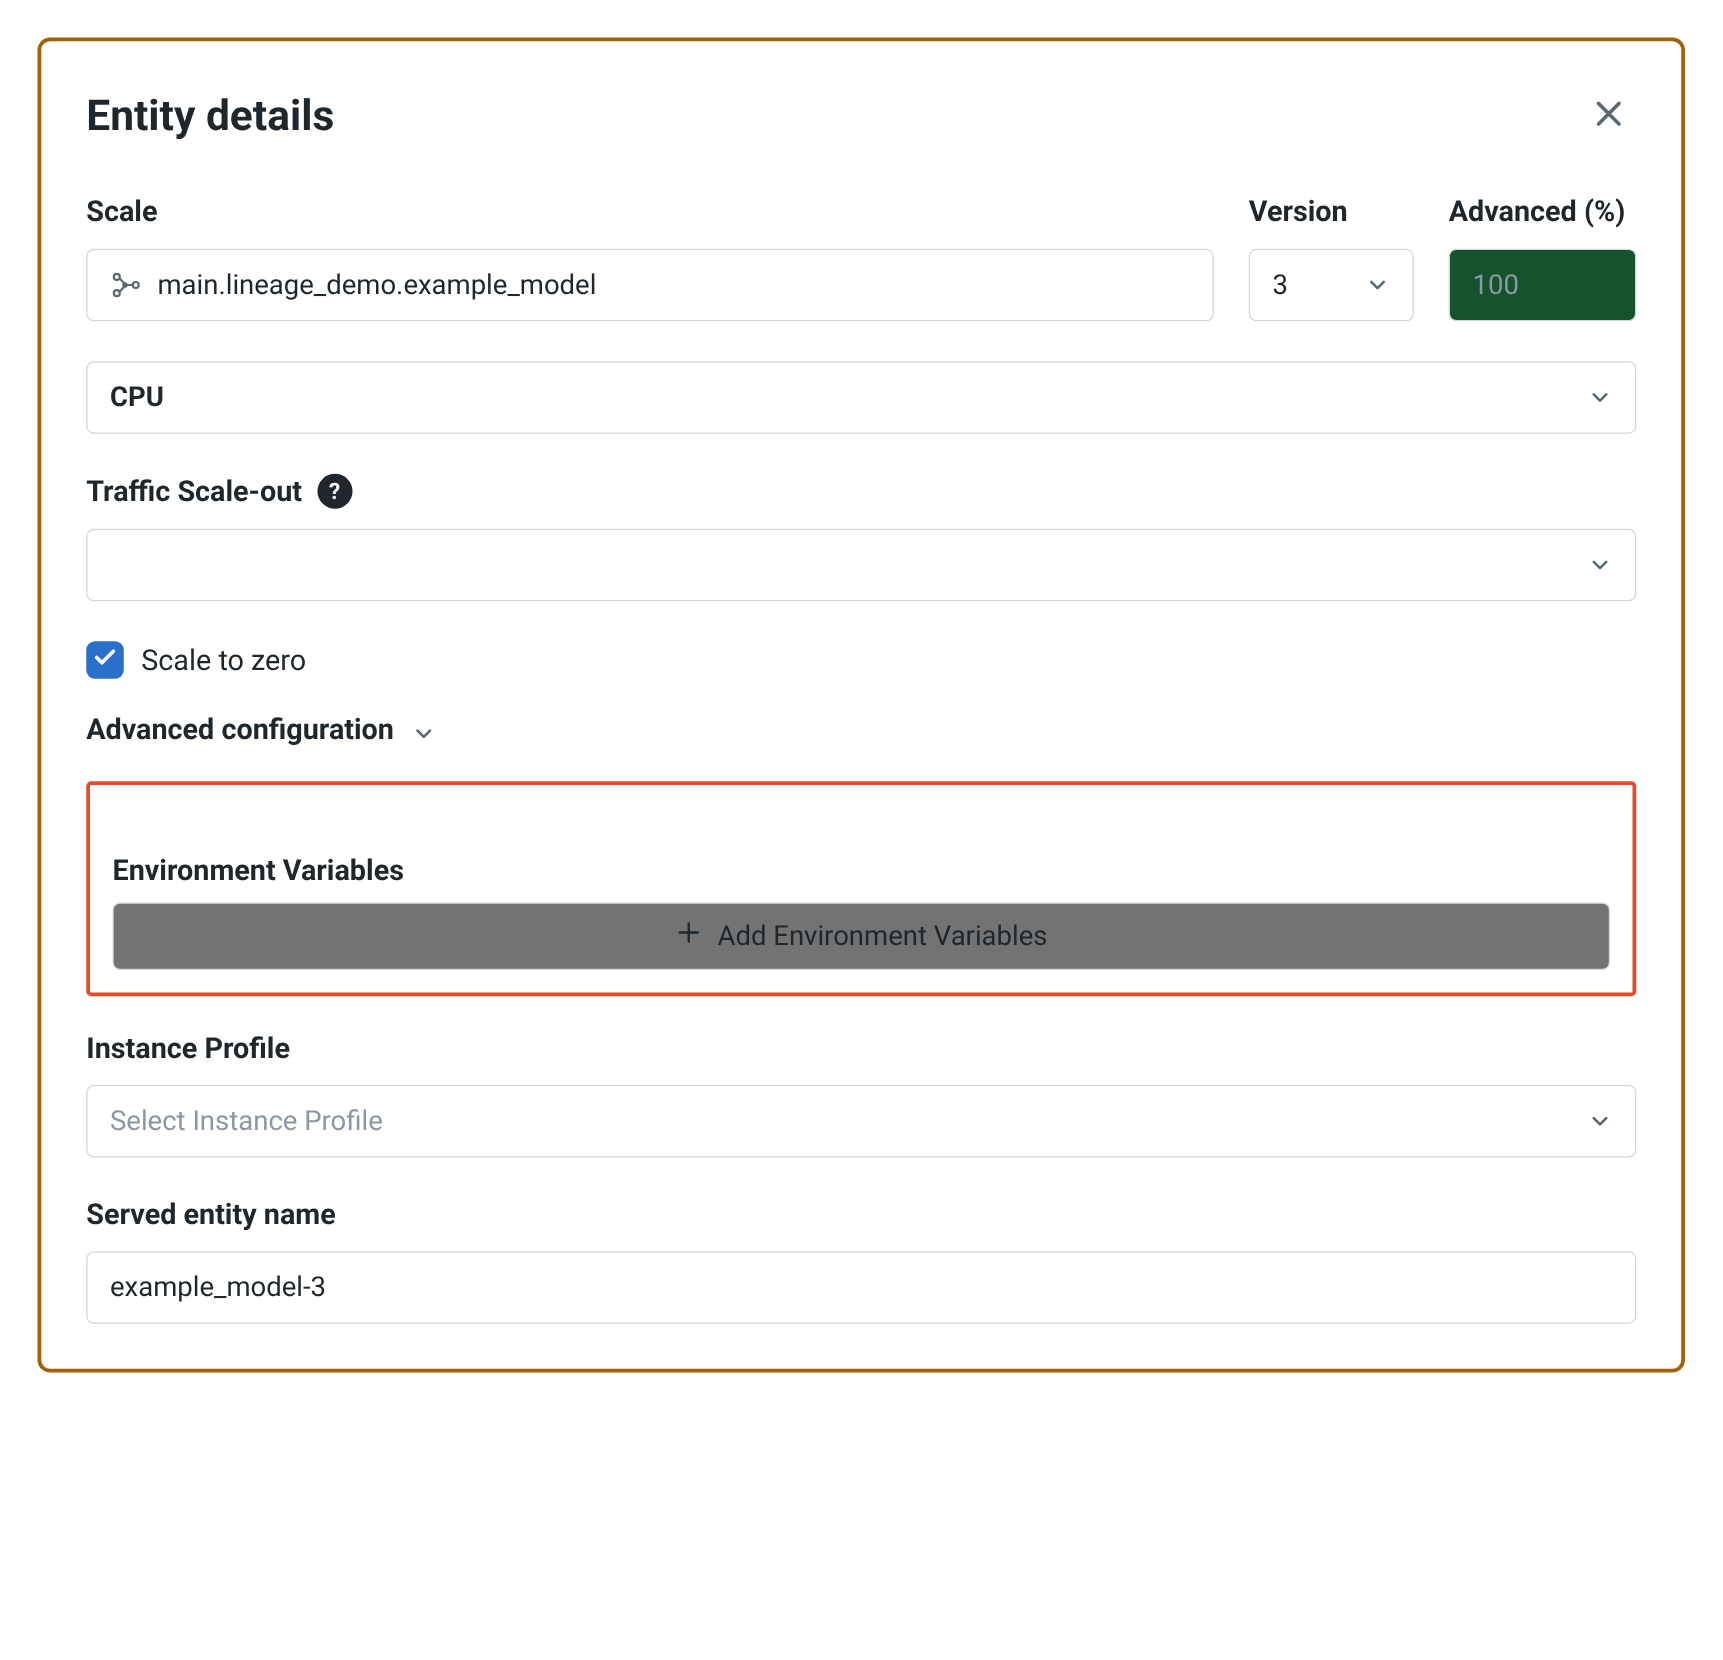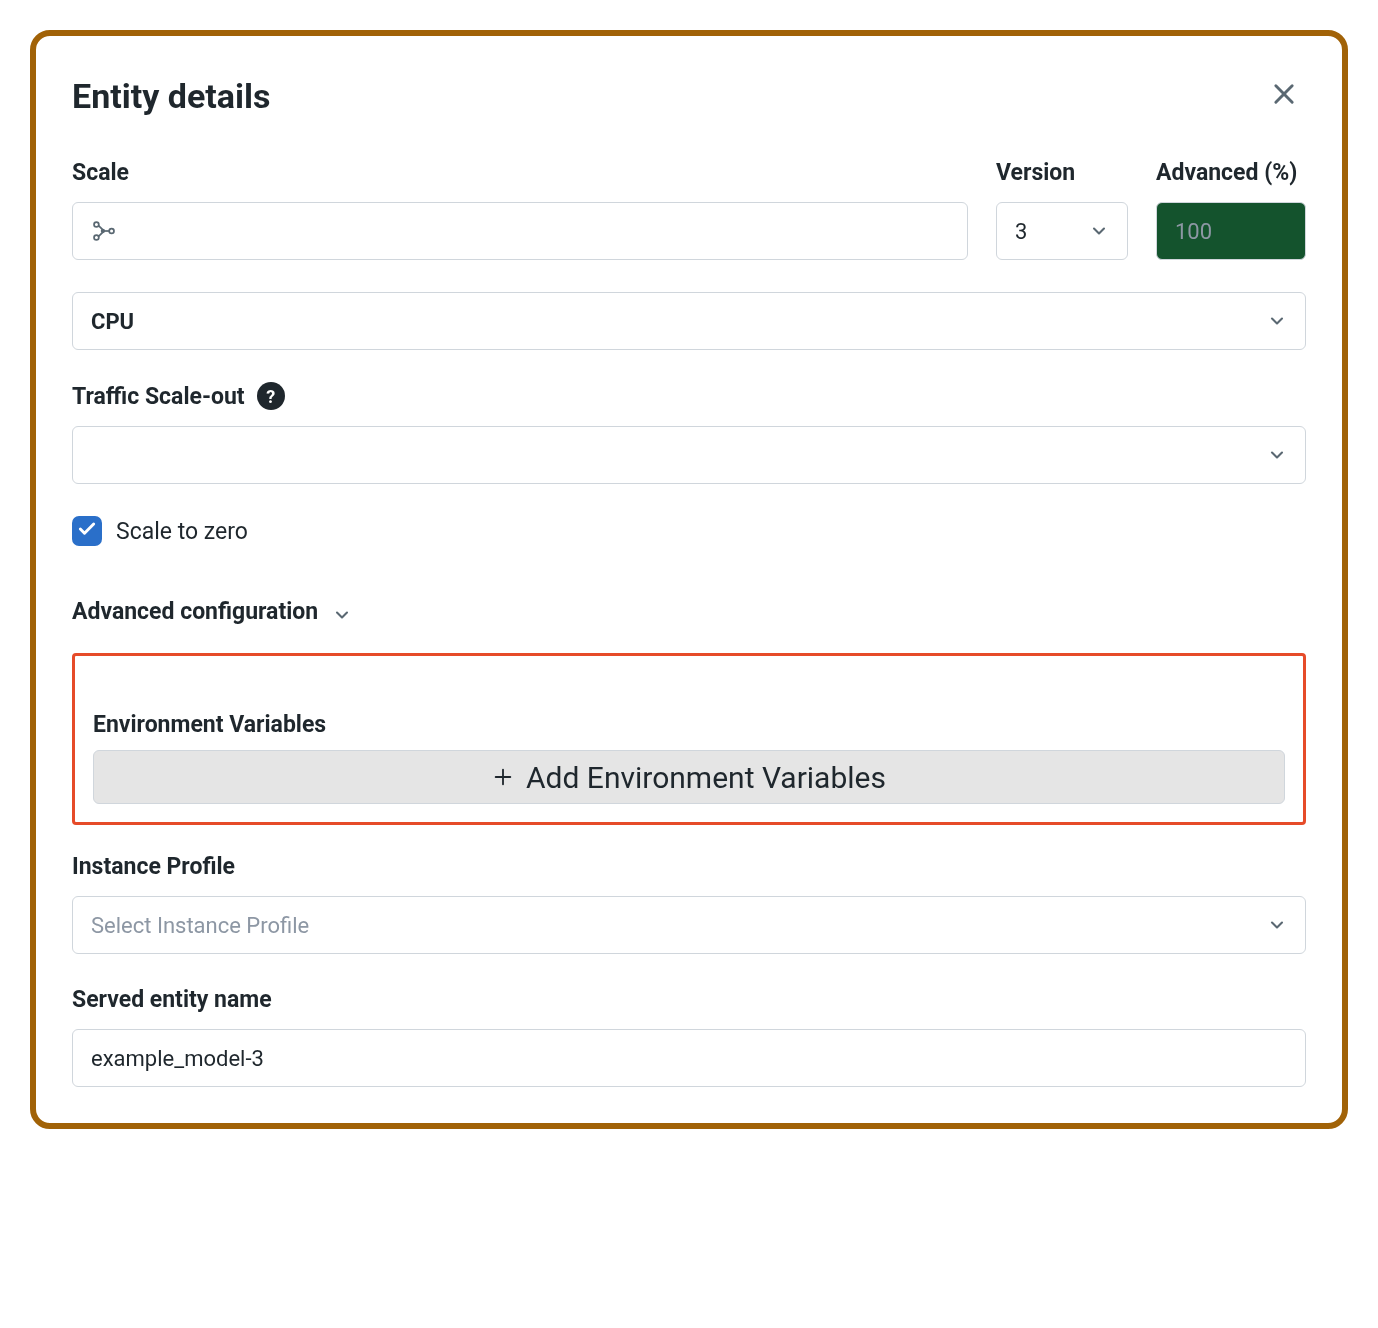--- a/index.html
+++ b/index.html
@@ -7,22 +7,22 @@
       margin: 0;
       padding: 0;
     }
     body {
       font-family: -apple-system, BlinkMacSystemFont, "Segoe UI", Roboto, "Helvetica Neue", Arial, sans-serif;
       background: #fff;
       padding: 30px;
       color: #1f272d;
     }
     .card {
-      border: 6px solid #a16207;
-      border-radius: 20px;
+      border: 3px solid #a16207;
+      border-radius: 10px;
       padding: 36px;
       max-width: 1330px;
     }
     .header-row {
       display: flex;
       justify-content: space-between;
       align-items: center;
       margin-bottom: 40px;
     }
     .title {
@@ -143,21 +143,21 @@
       display: flex;
       align-items: center;
       justify-content: center;
       font-size: 18px;
       font-weight: 700;
     }
     .checkbox-row {
       display: flex;
       align-items: center;
       gap: 14px;
-      margin-bottom: 52px;
+      margin-bottom: 27px;
     }
     .checkbox {
       width: 30px;
       height: 30px;
       border-radius: 7px;
       background: #2a6fc9;
       display: flex;
       align-items: center;
       justify-content: center;
       cursor: pointer;
@@ -189,26 +189,26 @@
     }
     .highlight-box .label {
       margin-bottom: 12px;
       margin-top: 41px;
     }
     .add-btn {
       width: 100%;
       border: 1px solid #d0d6dc;
       border-radius: 6px;
       height: 54px;
-      background: #e5e5e5;
+      background: #737373;
       display: flex;
       align-items: center;
       justify-content: center;
       gap: 12px;
-      font-size: 30px;
+      font-size: 22px;
       color: #1f272d;
       cursor: pointer;
       font-family: inherit;
     }
     .plus-icon svg {
       width: 22px;
       height: 22px;
     }
     .full-width {
       width: 100%;
@@ -239,20 +239,21 @@
           <svg viewBox="0 0 24 24" fill="none" stroke="currentColor" stroke-width="1.6">
             <circle cx="5" cy="6" r="2.2"></circle>
             <circle cx="5" cy="18" r="2.2"></circle>
             <circle cx="19" cy="12" r="2.2"></circle>
             <circle cx="11" cy="12" r="1.2" fill="currentColor"></circle>
             <line x1="7" y1="7" x2="11" y2="11"></line>
             <line x1="7" y1="17" x2="11" y2="13"></line>
             <line x1="12" y1="12" x2="17" y2="12"></line>
           </svg>
         </span>
+        <input type="text" value="main.lineage_demo.example_model" style="">
       </div>
     </div>
 
     <div class="field field-version">
       <div class="label">Version</div>
       <div class="select-wrap">
         <span>3</span>
         <span class="chevron-icon">
           <svg viewBox="0 0 24 24" fill="none" stroke="currentColor" stroke-width="2.5" stroke-linecap="round" stroke-linejoin="round">
             <polyline points="6 9 12 15 18 9"></polyline>

